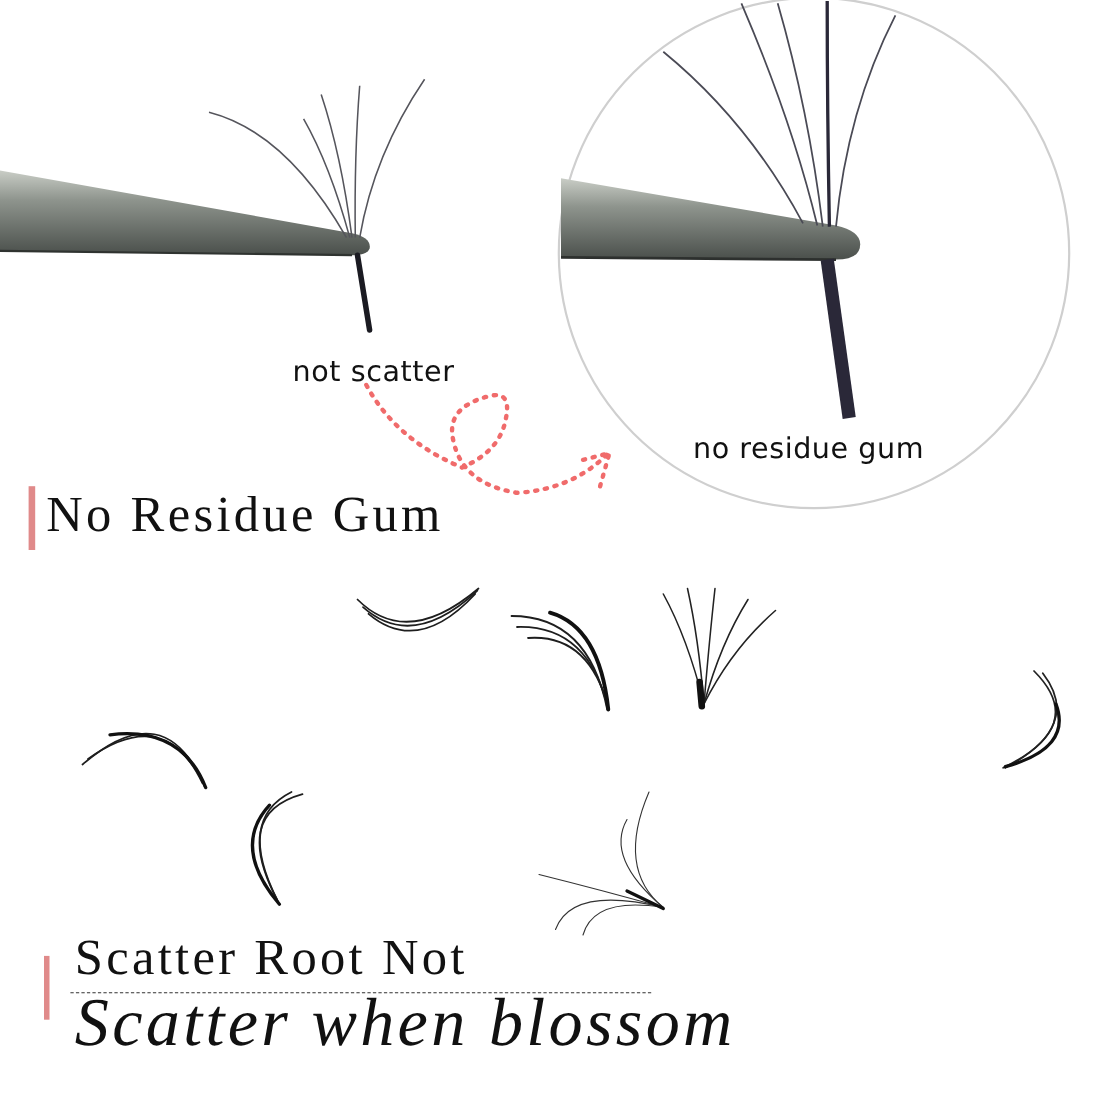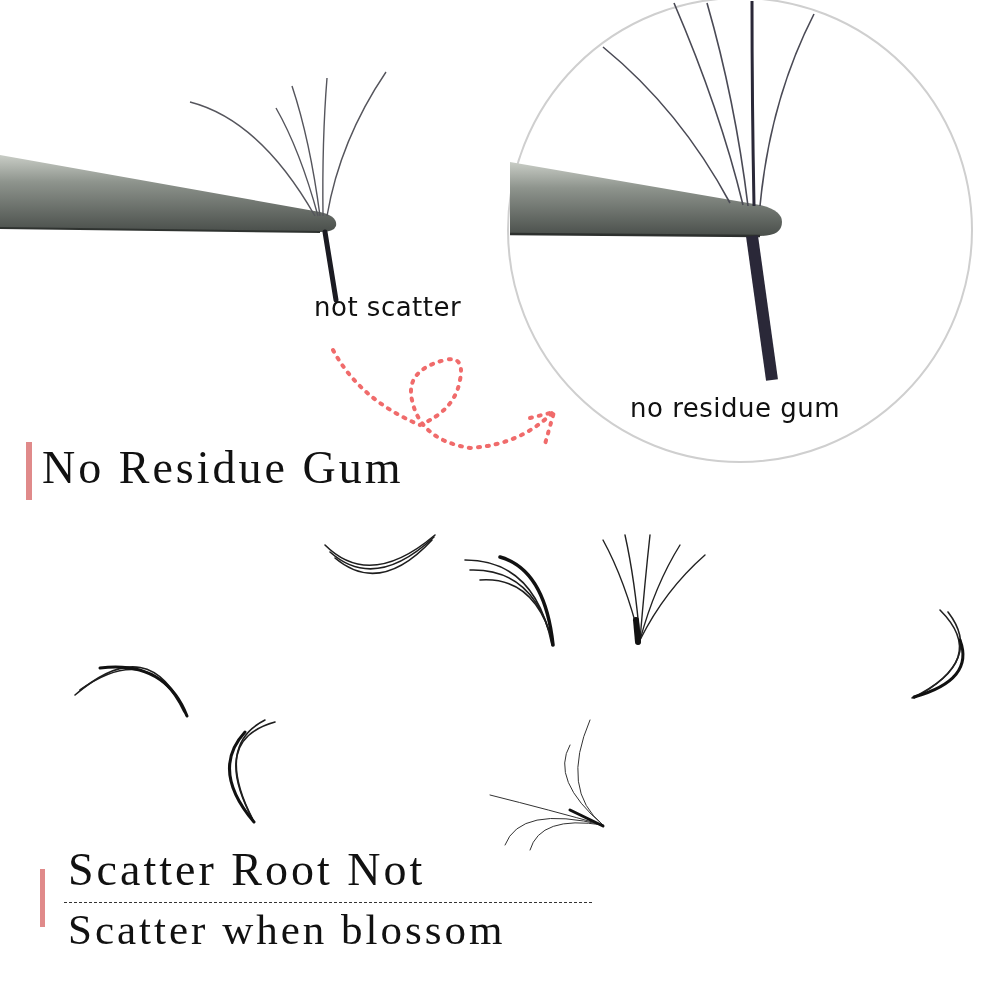--- a/index.html
+++ b/index.html
@@ -94,23 +94,23 @@
       <path d="M490,795 Q550,810 603,825"></path>
       <path d="M603,825 Q560,790 590,720"></path>
       <path d="M603,825 Q550,780 570,745"></path>
       <path d="M603,825 Q520,805 505,845"></path>
       <path d="M603,825 Q540,815 530,850"></path>
     </g>
     <path d="M570,810 L603,826" stroke="#111" stroke-width="3"></path>
   </g>
 </svg>
 
-<div class="caption-sans" style="left:266px; top:292px;margin-left:48px;">not scatter</div>
+<div class="caption-sans" style="left:266px; top:323px;">not scatter</div>
 
 <div class="caption-sans" style="left:630px; top:393px;">no residue gum</div>
 
 <div class="accent-bar" style="left:26px; top:442px; width:6px; height:58px;"></div>
 <div class="heading-serif" style="left:42px; top:440px; font-size:46px; line-height:56px;">No Residue Gum</div>
 
 <div class="accent-bar" style="left:40px; top:869px; width:5px; height:58px;"></div>
 <div class="heading-serif" style="left:68px; top:844px; font-size:46px; line-height:52px;">Scatter Root Not</div>
 <div class="dashed-line" style="left:64px; top:902px; width:528px;"></div>
-<div class="heading-serif" style="left:68px; top:904px; font-size:43px; line-height:52px;">Scatter when blossom</div>
+<div class="heading-serif" style="left:68px; top:904px; font-size:62px; line-height:52px;font-style:italic;">Scatter when blossom</div>
 
 </body></html>

